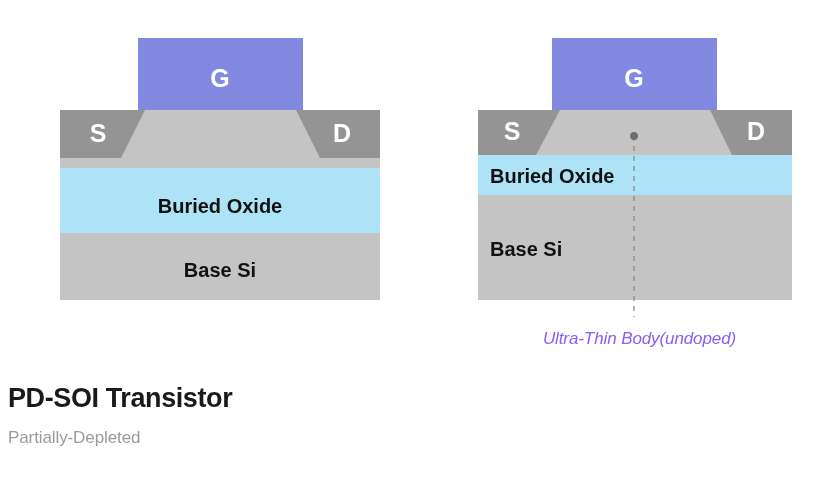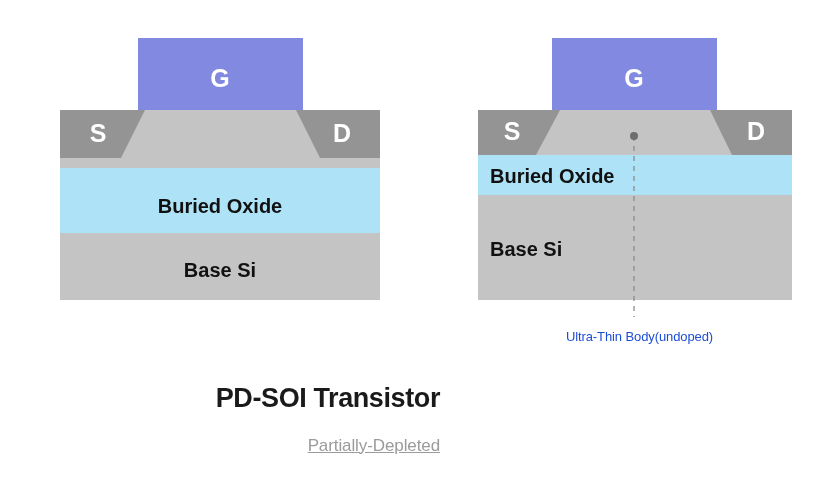--- a/index.html
+++ b/index.html
@@ -33,49 +33,49 @@
 
   .diagram-svg {
     position: absolute;
     top: 0;
     left: 0;
   }
 
   
   .caption {
     position: absolute;
-    left: 0;
+    left: 8px;
     width: 100%;
-    text-align: right;
+    text-align: left;
   }
   .caption-title {
     font-size: 27px;
     font-weight: bold;
     color: #1a1a1a;
     letter-spacing: -0.4px;
     line-height: 1.1;
     white-space: nowrap;
   }
   .caption-sub {
     font-size: 17px;
     color: #9b9b9b;
     letter-spacing: -0.1px;
     line-height: 1.1;
-    margin-top: 23px;
+    margin-top: 15px;
     white-space: nowrap;
-    text-decoration: underline;
   }
 
   
   .annotation-label {
     position: absolute;
-    font-size: 13px;
-    color: #1d4ed8;
+    font-size: 17px;
+    color: #8b5cf6;
     white-space: nowrap;
     letter-spacing: -0.1px;
+    font-style: italic;
   }
 
   
   .lbl-terminal {
     font-family: "Liberation Sans", sans-serif;
     font-size: 25px;
     font-weight: bold;
     fill: #ffffff;
   }
   .lbl-layer {

